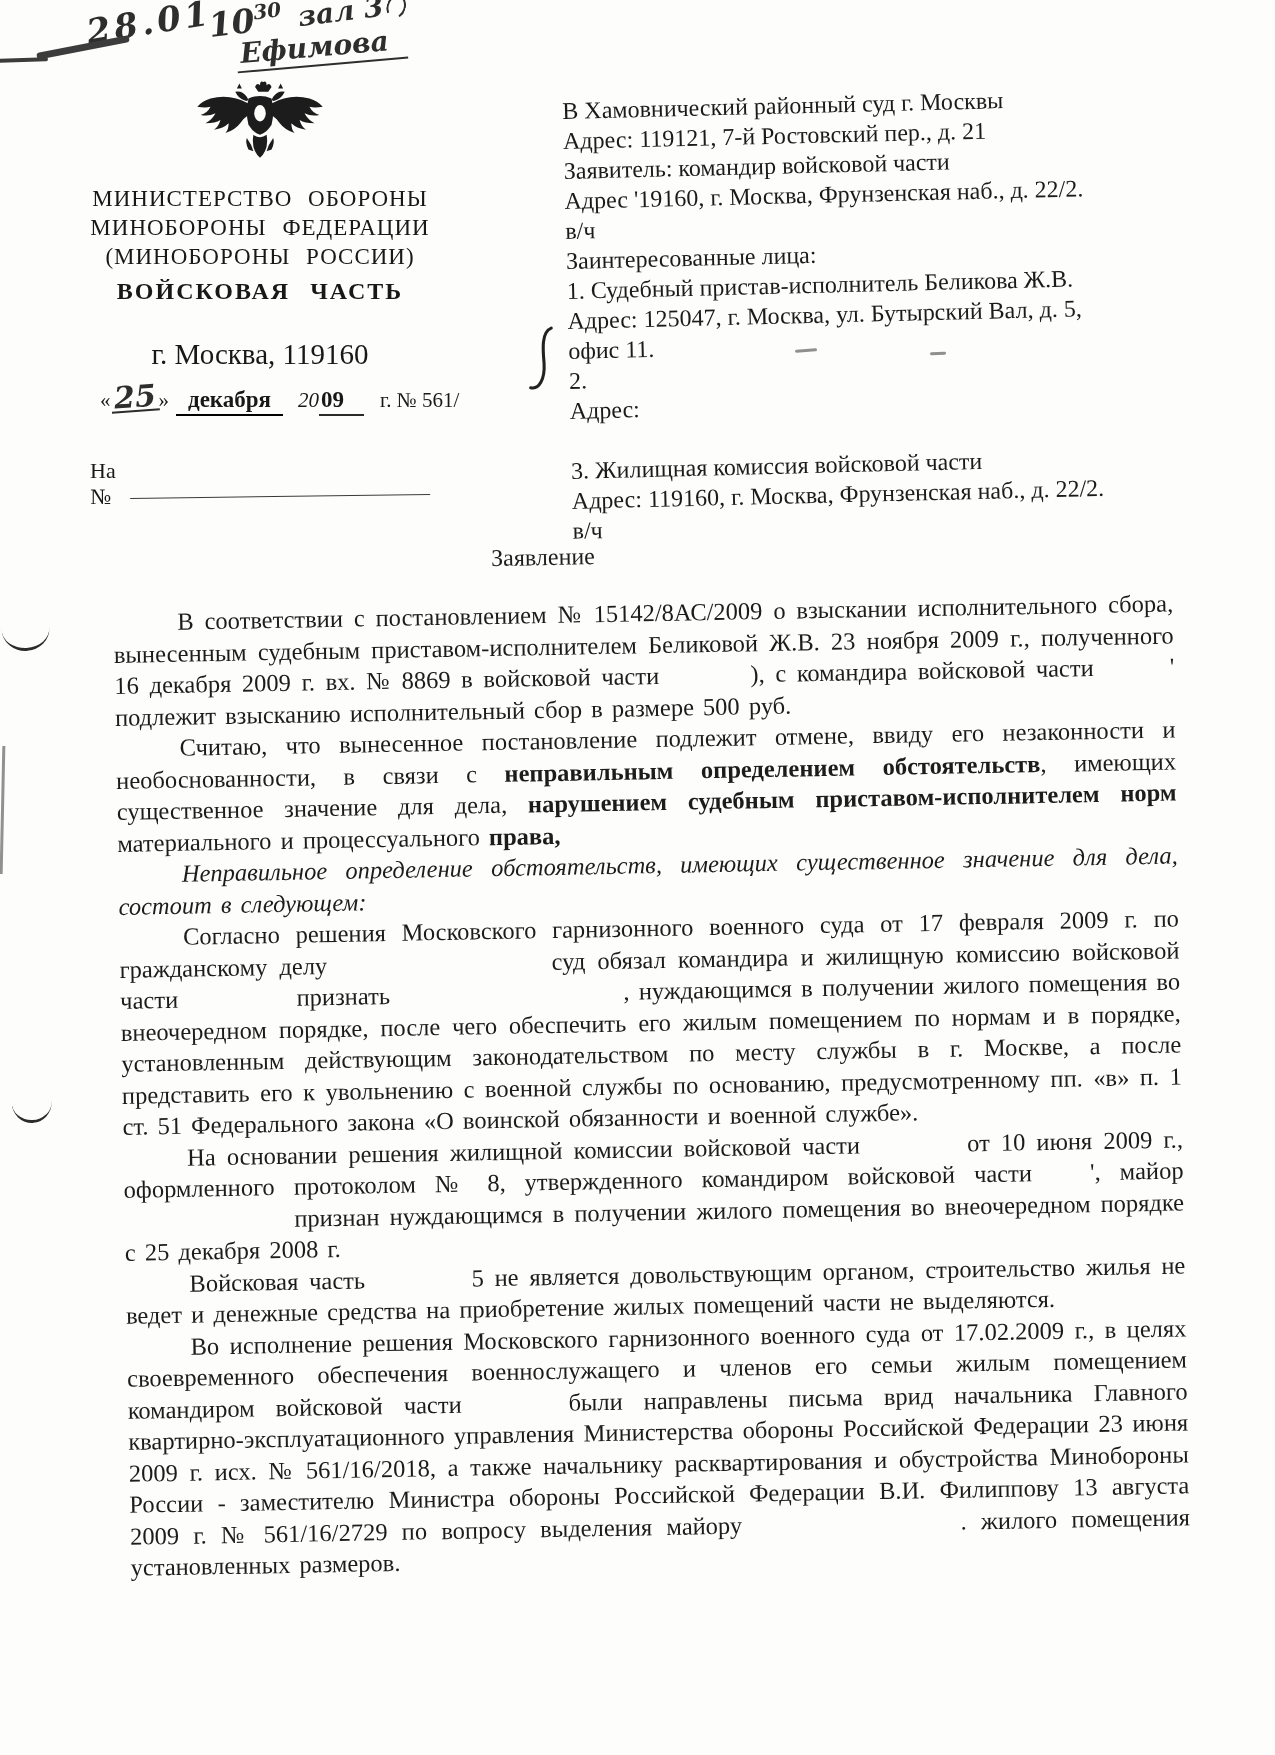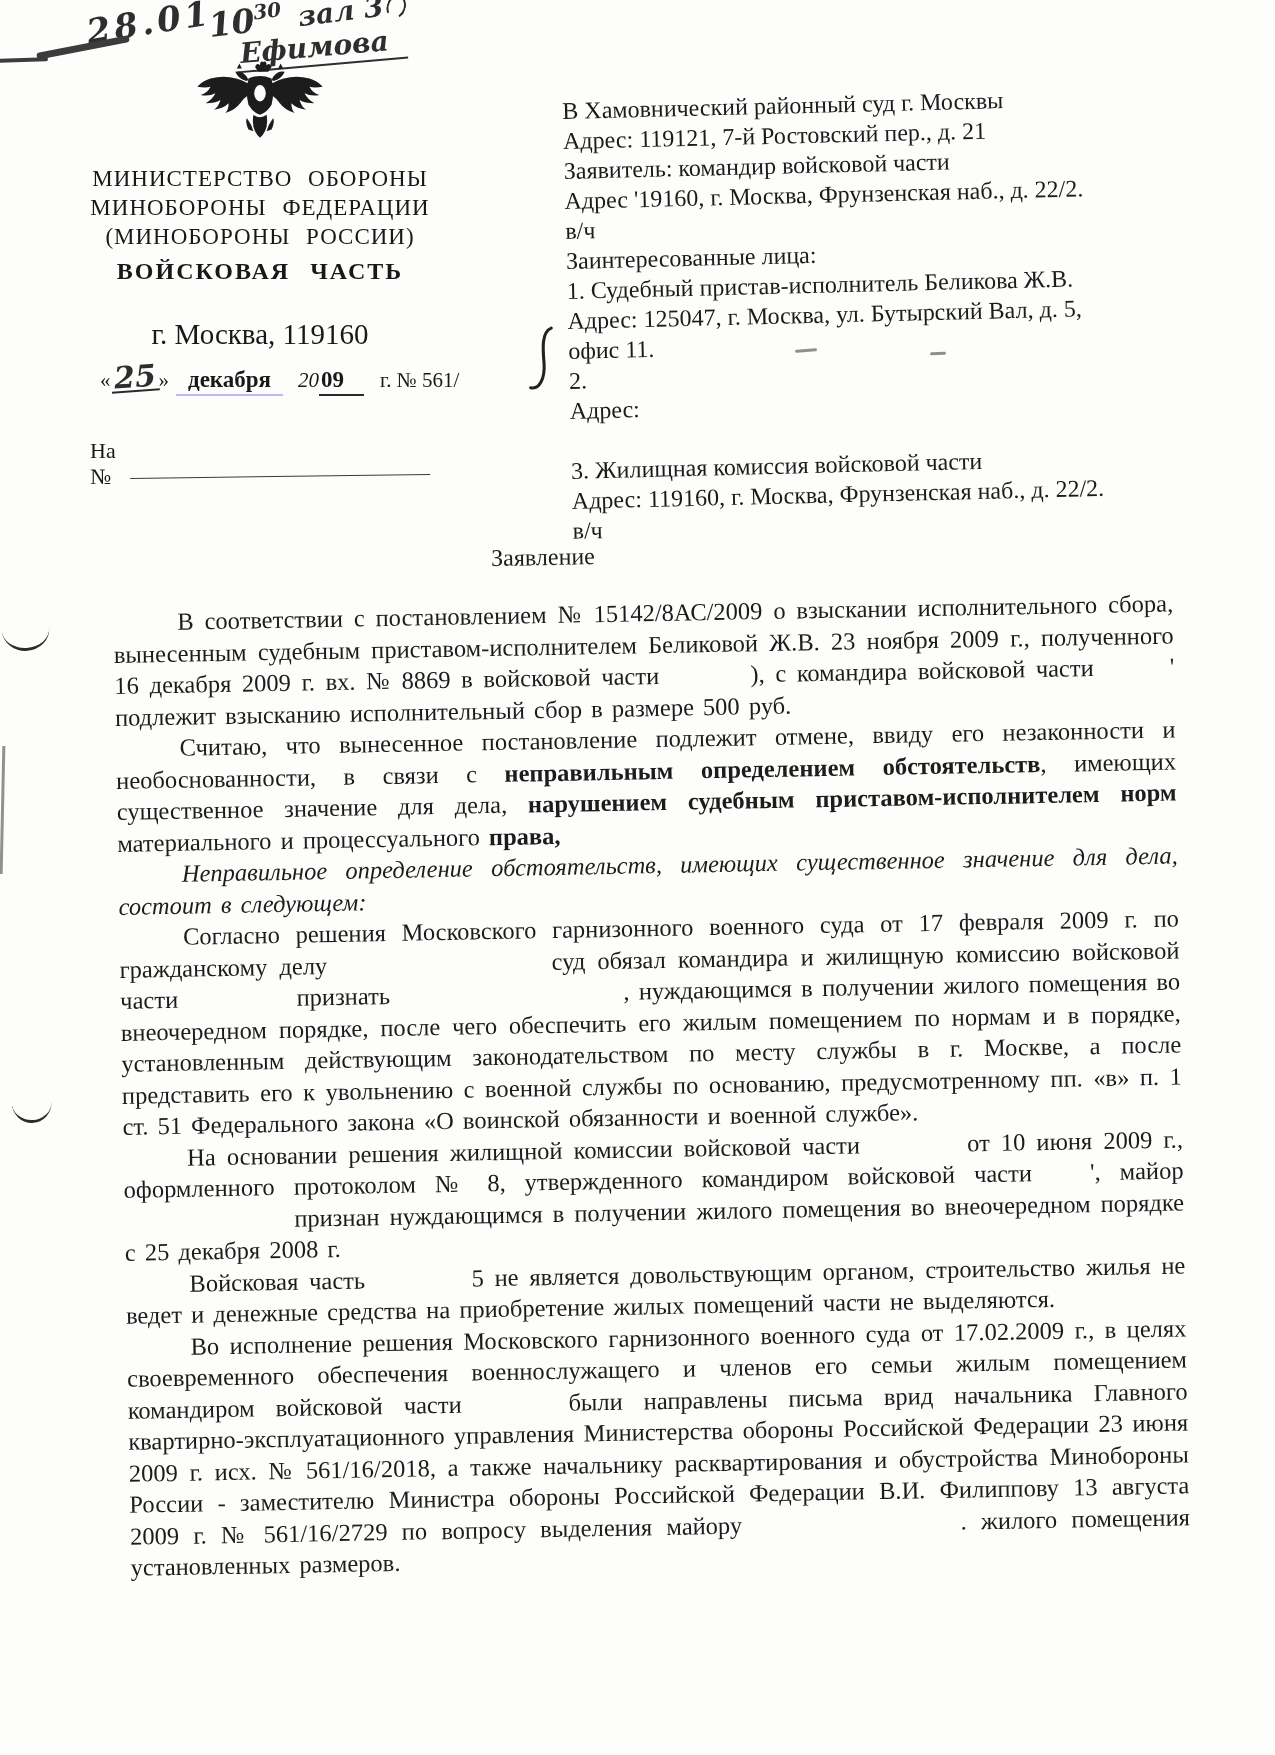--- a/index.html
+++ b/index.html
@@ -14,29 +14,29 @@
   .zal{font-size:28px;margin-left:16px;}
   .loop{display:inline-block;width:15px;height:20px;border:2.5px solid #2e2e2e;border-radius:50%;
         border-bottom-color:transparent;margin-left:5px;transform:rotate(25deg) translateY(5px);}
   .hw-name{position:absolute;left:236px;top:30px;font-size:28px;transform:rotate(-5deg);
         border-bottom:2.5px solid #2e2e2e;padding:0 18px 1px 4px;}
   .stroke{position:absolute;background:#3c3c3c;border-radius:3px;}
   .s1{left:36px;top:44px;width:94px;height:7px;transform:rotate(-11deg);}
   .s2{left:-4px;top:58px;width:52px;height:4px;transform:rotate(-2deg);}
 
   
-  .letterhead{position:absolute;left:90px;top:58px;width:340px;text-align:center;color:#181818;}
+  .letterhead{position:absolute;left:90px;top:78px;width:340px;text-align:center;color:#181818;}
   .eagle{display:block;margin:0 auto;width:132px;height:92px;}
   .ministry{margin-top:14px;font-size:23px;line-height:29px;letter-spacing:1px;word-spacing:9px;}
   .unit-title{margin-top:7px;font-size:24px;font-weight:bold;letter-spacing:2px;word-spacing:12px;}
   .city{margin-top:33px;font-size:29px;}
   .date-line{margin-top:13px;font-size:21px;text-align:left;padding-left:10px;white-space:nowrap;}
   .day{display:inline-block;min-width:48px;text-align:center;border-bottom:2px solid #2b2b2b;
        font-size:30px;line-height:26px;transform:rotate(-4deg);}
-  .month{display:inline-block;font-weight:bold;font-size:23px;border-bottom:2px solid #c4b5fd;
+  .month{display:inline-block;font-weight:bold;font-size:23px;border-bottom:2px solid #000000;
        padding:0 12px 1px;margin-left:7px;}
   .yp{margin-left:15px;font-style:italic;}
   .yy{font-weight:bold;font-size:23px;border-bottom:2px solid #2b2b2b;display:inline-block;padding:0 20px 1px 2px;}
   .tail{margin-left:16px;}
   .na-line{margin-top:42px;text-align:left;font-size:22px;display:flex;align-items:center;}
   .na-underline{flex:0 0 300px;border-bottom:1.5px solid #3a3a3a;height:24px;margin-left:8px;
        transform:rotate(-0.8deg);}
 
   
   .recipient{position:absolute;left:562px;top:96px;width:625px;font-size:24px;line-height:30px;

